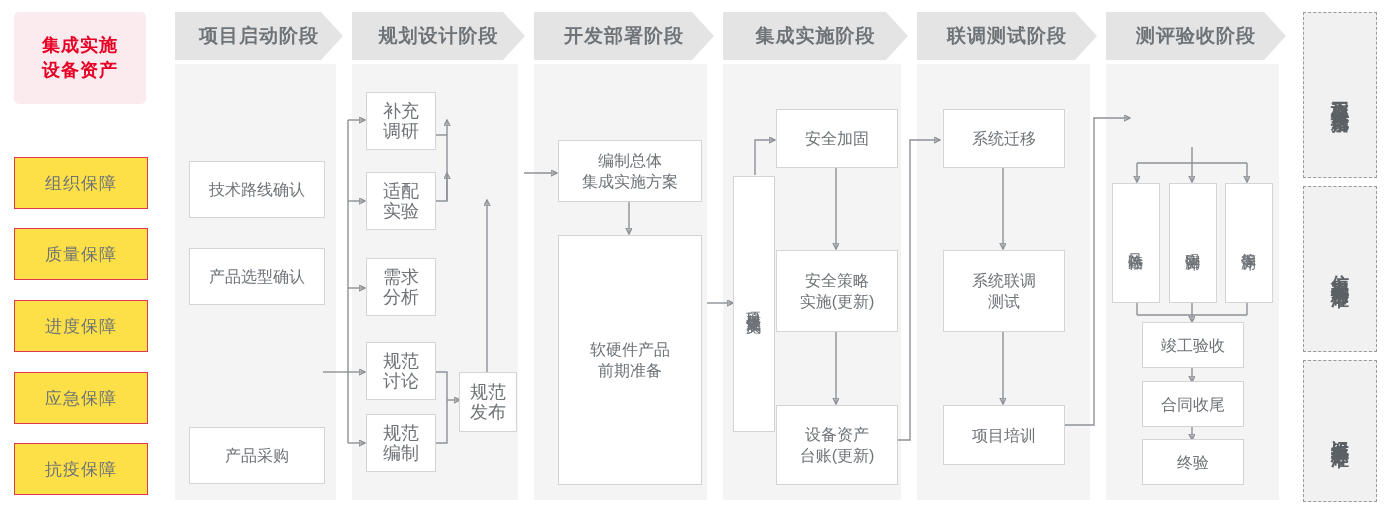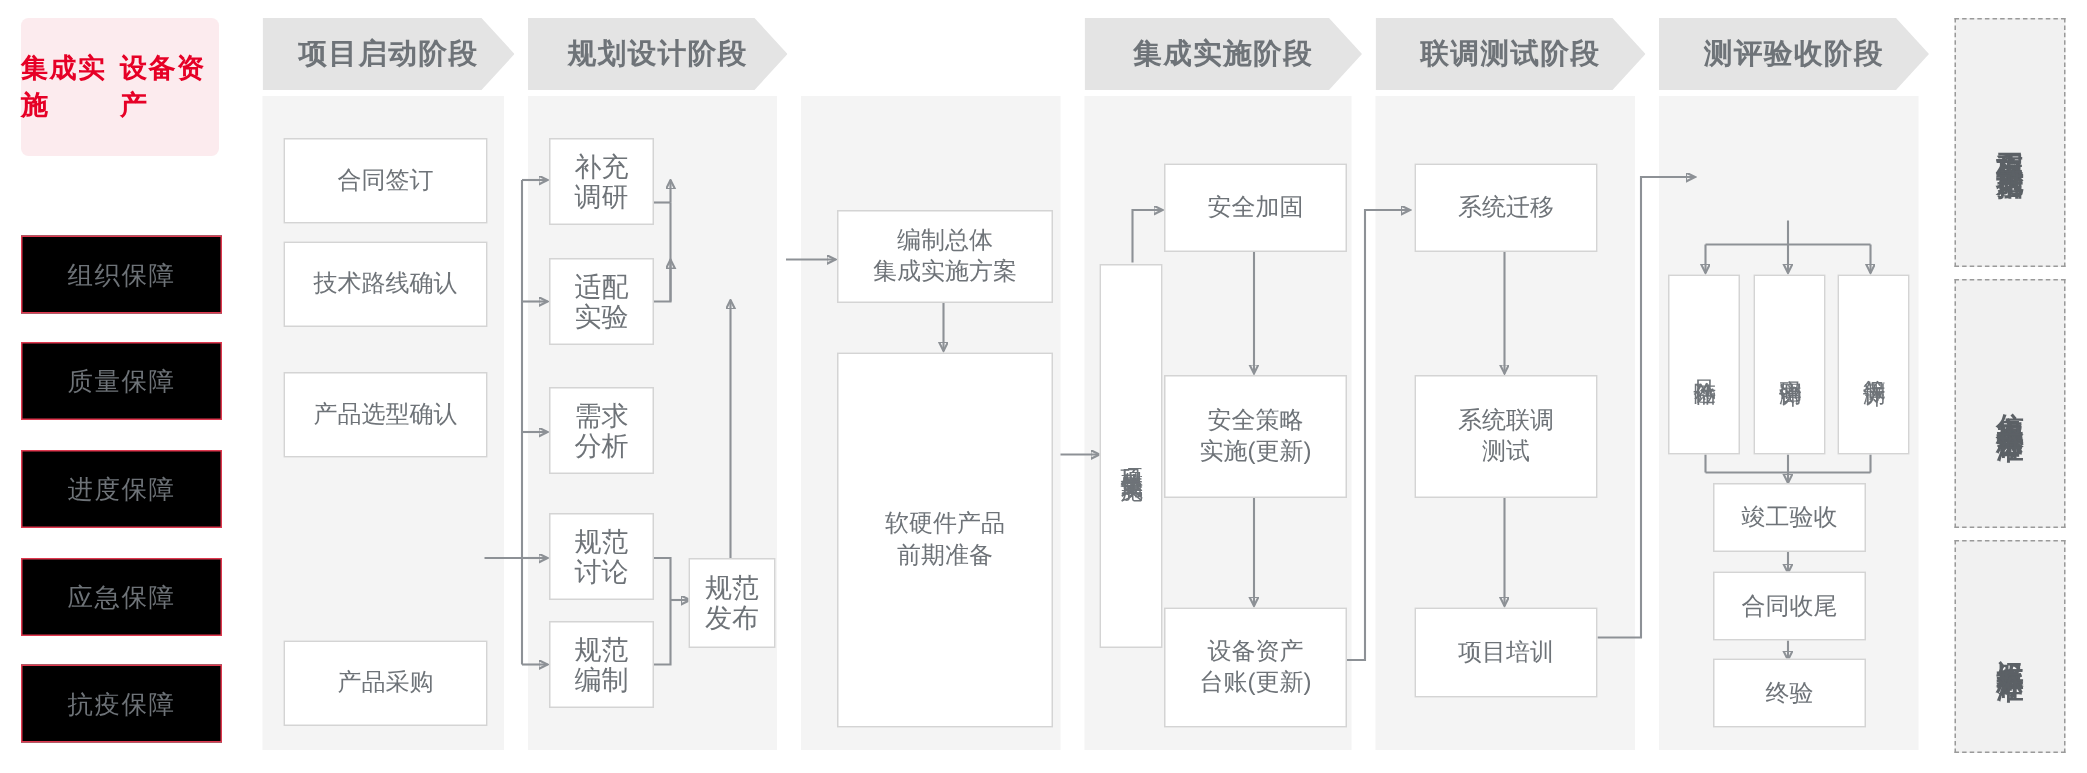--- a/index.html
+++ b/index.html
@@ -8,26 +8,26 @@
     background:#ffffff;
     font-family:"Liberation Sans","DejaVu Sans",sans-serif;
     overflow:hidden;
   }
   #root{position:relative;width:1391px;height:515px;}
 
   
   .guarantee-head{
     position:absolute;left:14px;top:12px;width:132px;height:92px;
     background:#fcebee;border-radius:5px;
-    display:flex;flex-direction:row;align-items:center;justify-content:center;
+    display:flex;flex-direction:column;align-items:center;justify-content:center;
     color:#e60026;font-weight:bold;font-size:18px;line-height:25px;letter-spacing:1px;
   }
   .guarantee-box{
     position:absolute;left:14px;width:132px;height:50px;
-    background:#000000;border:1.3px solid #e0384f;
+    background:#fde047;border:1.3px solid #e0384f;
     display:flex;align-items:center;justify-content:center;
     color:#6e7378;font-size:17px;letter-spacing:1px;
   }
 
   
   .phase-header{
     position:absolute;top:12px;height:48px;
     background:#e4e4e4;
     color:#6e7378;font-weight:bold;font-size:19px;letter-spacing:1px;
     display:flex;align-items:center;justify-content:center;
@@ -78,20 +78,21 @@
   </div>
 
   <div class="guarantee-box" style="top:157px">组织保障</div>
   <div class="guarantee-box" style="top:228px">质量保障</div>
   <div class="guarantee-box" style="top:300px">进度保障</div>
   <div class="guarantee-box" style="top:372px">应急保障</div>
   <div class="guarantee-box" style="top:443px">抗疫保障</div>
 
   <div class="phase-header first" style="left:175px;width:168px">项目启动阶段</div>
   <div class="phase-header" style="left:352px;width:173px">规划设计阶段</div>
+  <div class="phase-header" style="left:534px;width:180px">开发部署阶段</div>
   <div class="phase-header" style="left:723px;width:185px">集成实施阶段</div>
   <div class="phase-header" style="left:917px;width:180px">联调测试阶段</div>
   <div class="phase-header" style="left:1106px;width:180px">测评验收阶段</div>
 
   <div class="phase-body" style="left:175px;width:161px"></div>
   <div class="phase-body" style="left:352px;width:166px"></div>
   <div class="phase-body" style="left:534px;width:173px"></div>
   <div class="phase-body" style="left:723px;width:178px"></div>
   <div class="phase-body" style="left:917px;width:173px"></div>
   <div class="phase-body" style="left:1106px;width:173px"></div>
@@ -148,21 +149,20 @@
 
     <path d="M1137,300 L1137,315"></path>
     <path d="M1247,300 L1247,315"></path>
     <path d="M1137,315 L1247,315"></path>
     <path d="M1192,300 L1192,322" marker-end="url(#ah)"></path>
 
     <path d="M1192,366 L1192,382" marker-end="url(#ah)"></path>
     <path d="M1192,424 L1192,440" marker-end="url(#ah)"></path>
   </svg>
 
-  <div class="fbox" style="left:189px;top:92px;width:134px;height:55px">合同签订</div>
   <div class="fbox" style="left:189px;top:161px;width:134px;height:55px">技术路线确认</div>
   <div class="fbox" style="left:189px;top:248px;width:134px;height:55px">产品选型确认</div>
   <div class="fbox" style="left:189px;top:427px;width:134px;height:55px">产品采购</div>
 
   <div class="fbox sm" style="left:366px;top:92px;width:68px;height:56px">
     <span style="white-space:pre-line">补充
 调研</span>
   </div>
   <div class="fbox sm" style="left:366px;top:172px;width:68px;height:56px">
     <span style="white-space:pre-line">适配

